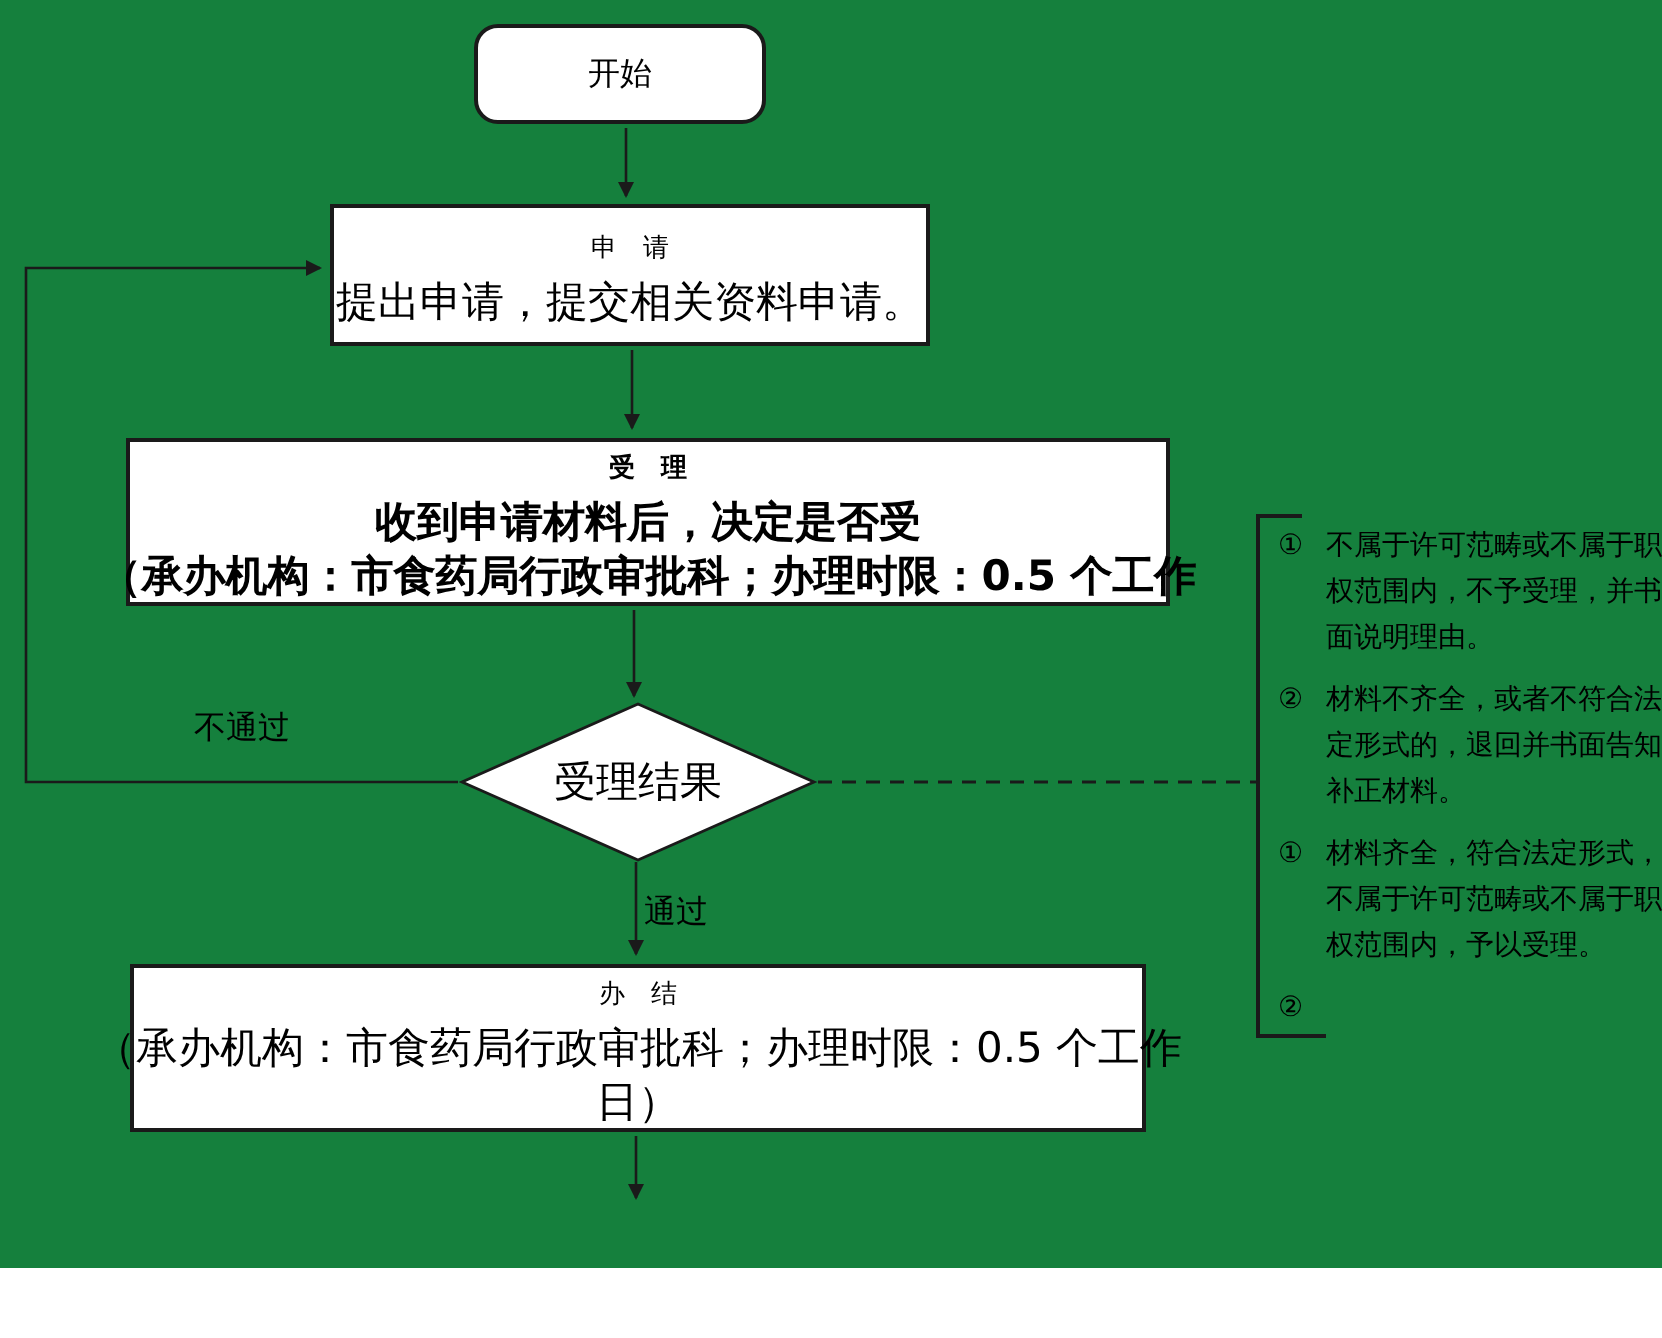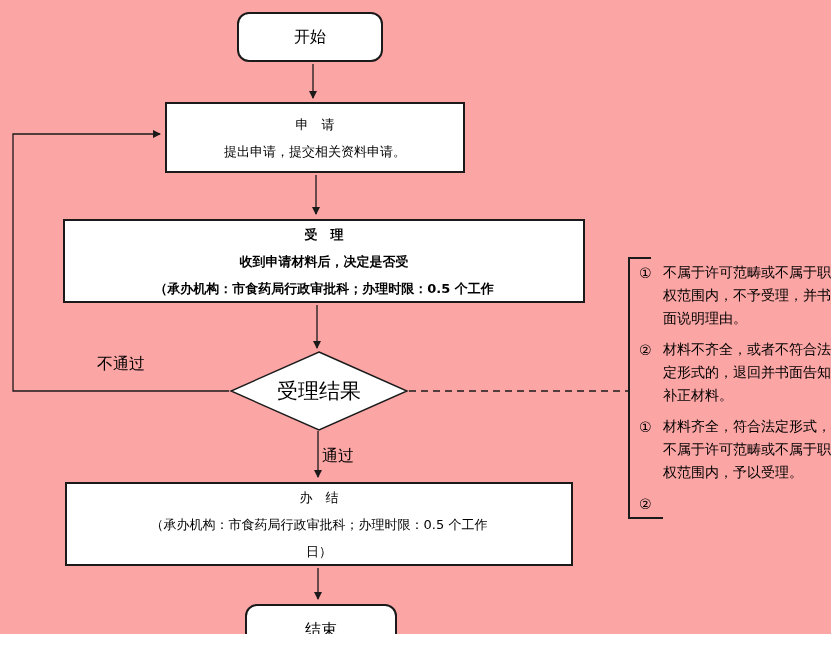--- a/index.html
+++ b/index.html
@@ -1,20 +1,20 @@
 <!DOCTYPE html>
 <html><head>
 <meta charset="utf-8">
 <style>
   html, body { margin: 0; padding: 0; background: #ffffff; }
   .canvas {
     position: relative;
     width: 831px;
     height: 634px;
-    background: #fca5a5;
+    background: #15803d;
     font-family: "DejaVu Sans", sans-serif;
     color: #000000;
     overflow: hidden;
   }
   svg.wires {
     position: absolute;
     left: 0; top: 0;
     width: 831px; height: 669px;
   }
   .node {
@@ -22,21 +22,21 @@
     box-sizing: border-box;
     border: 2px solid #1a1a1a;
     background: #ffffff;
     display: flex;
     flex-direction: column;
     align-items: center;
     justify-content: center;
     text-align: center;
   }
   .rounded { border-radius: 12px; }
-  .node .ln { font-size: 13px; line-height: 27px; white-space: nowrap; }
+  .node .ln { font-size: 21px; line-height: 27px; white-space: nowrap; }
   .node .ln.title { font-size: 13px; }
   .terminal-label { font-size: 16px; }
   .diamond-label {
     position: absolute;
     left: 241px; top: 381px;
     width: 156px;
     text-align: center;
     font-size: 21px;
     line-height: 20px;
   }
@@ -62,21 +62,20 @@
     line-height: 23px;
   }
   .note-item .num {
     flex: 0 0 24px;
     width: 24px;
   }
   .note-item .txt {
     flex: 1;
     width: 160px;
     word-break: break-all;
-    font-family: Liberation Mono, monospace;
   }
 </style>
 </head>
 <body>
 
 <div class="canvas">
 
   <svg class="wires" viewBox="0 0 831 669">
     <defs>
       <marker id="arr" markerUnits="userSpaceOnUse" markerWidth="10" markerHeight="10" refX="7" refY="4" orient="auto">
@@ -122,23 +121,20 @@
 
   <div class="edge-label fail">不通过</div>
   <div class="edge-label pass">通过</div>
 
   <div class="node" style="left:65px; top:482px; width:508px; height:84px;">
     <div class="ln title">办　结</div>
     <div class="ln">（承办机构：市食药局行政审批科；办理时限：0.5 个工作</div>
     <div class="ln">日）</div>
   </div>
 
-  <div class="node rounded terminal-label" style="left:245px; top:604px; width:152px; height:53px;">
-    <span>结束</span>
-  </div>
 
   <div class="notes">
     <div class="note-item">
       <span class="num">①</span>
       <span class="txt">不属于许可范畴或不属于职权范围内，不予受理，并书面说明理由。</span>
     </div>
     <div class="note-item">
       <span class="num">②</span>
       <span class="txt">材料不齐全，或者不符合法定形式的，退回并书面告知补正材料。</span>
     </div>

